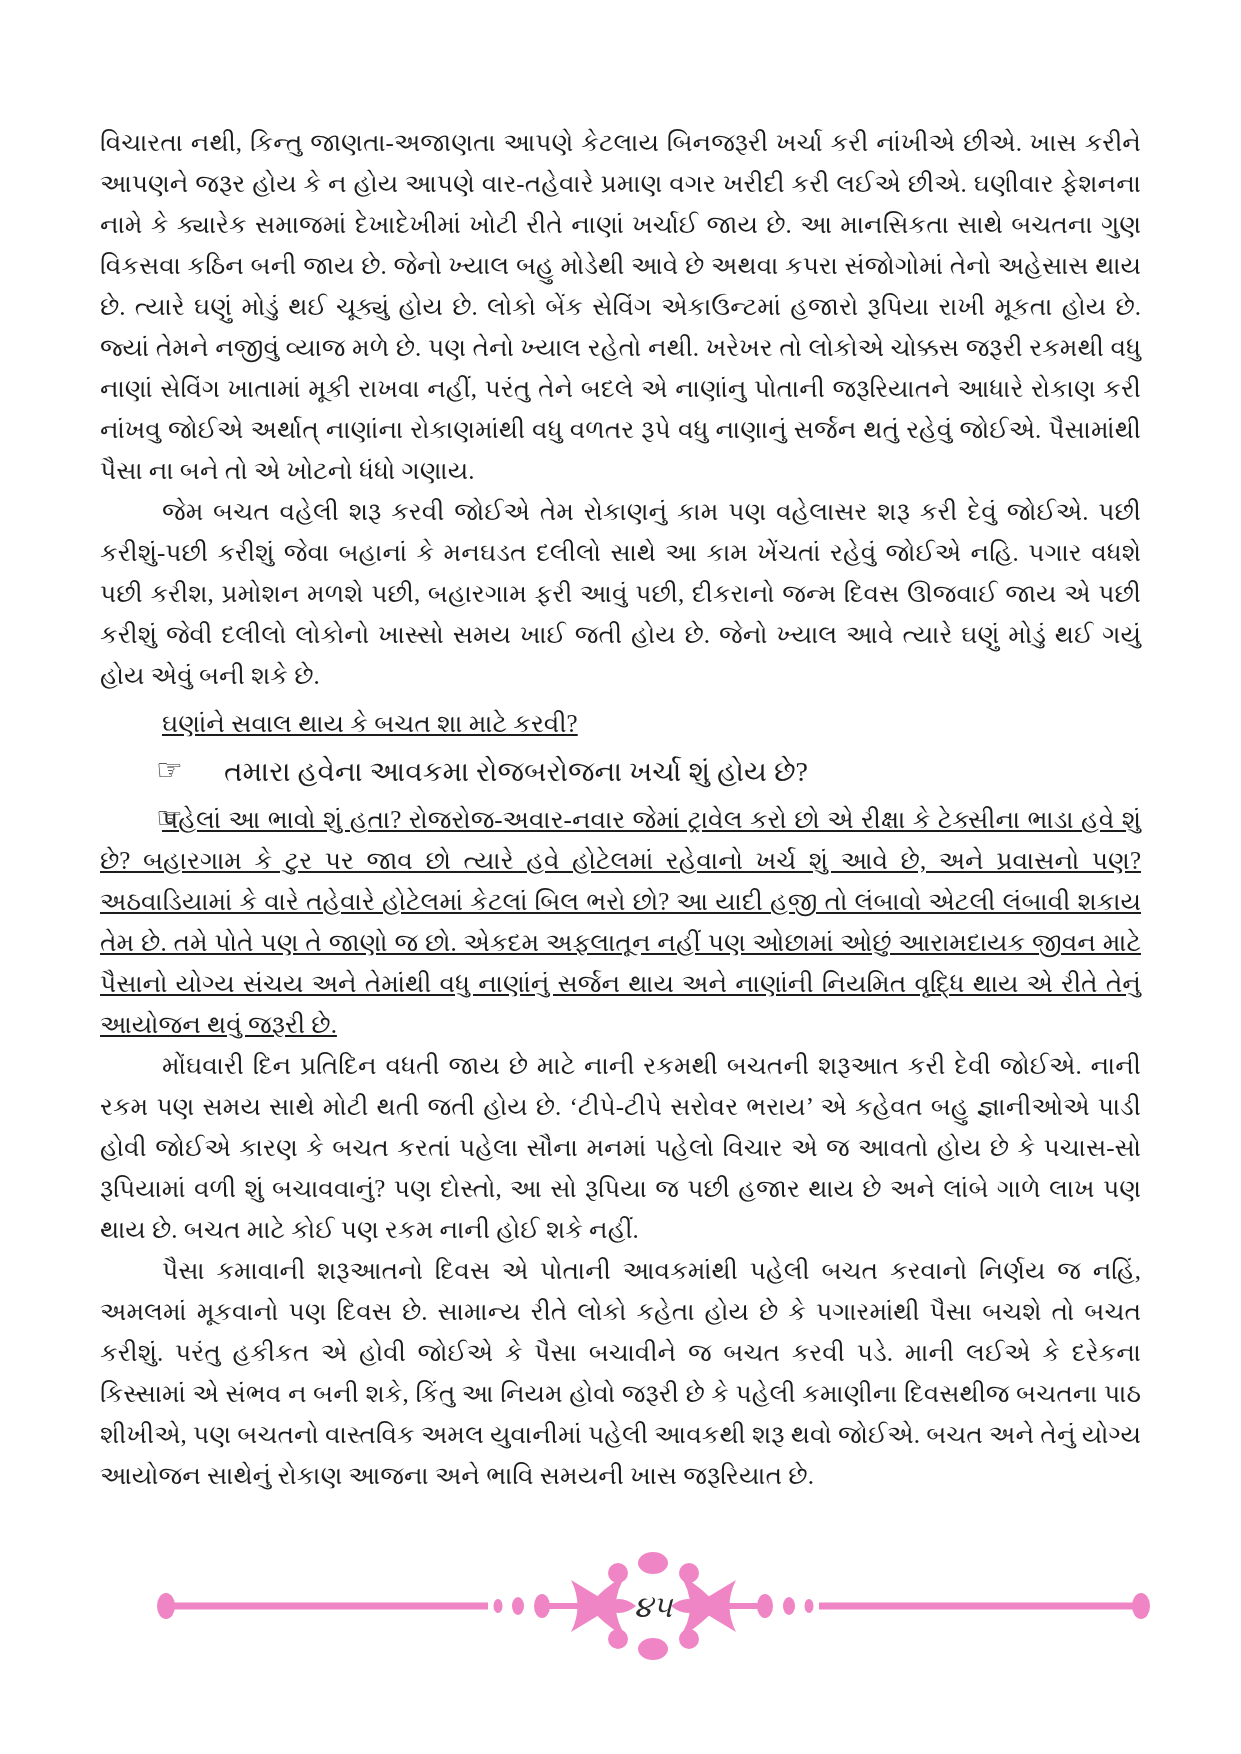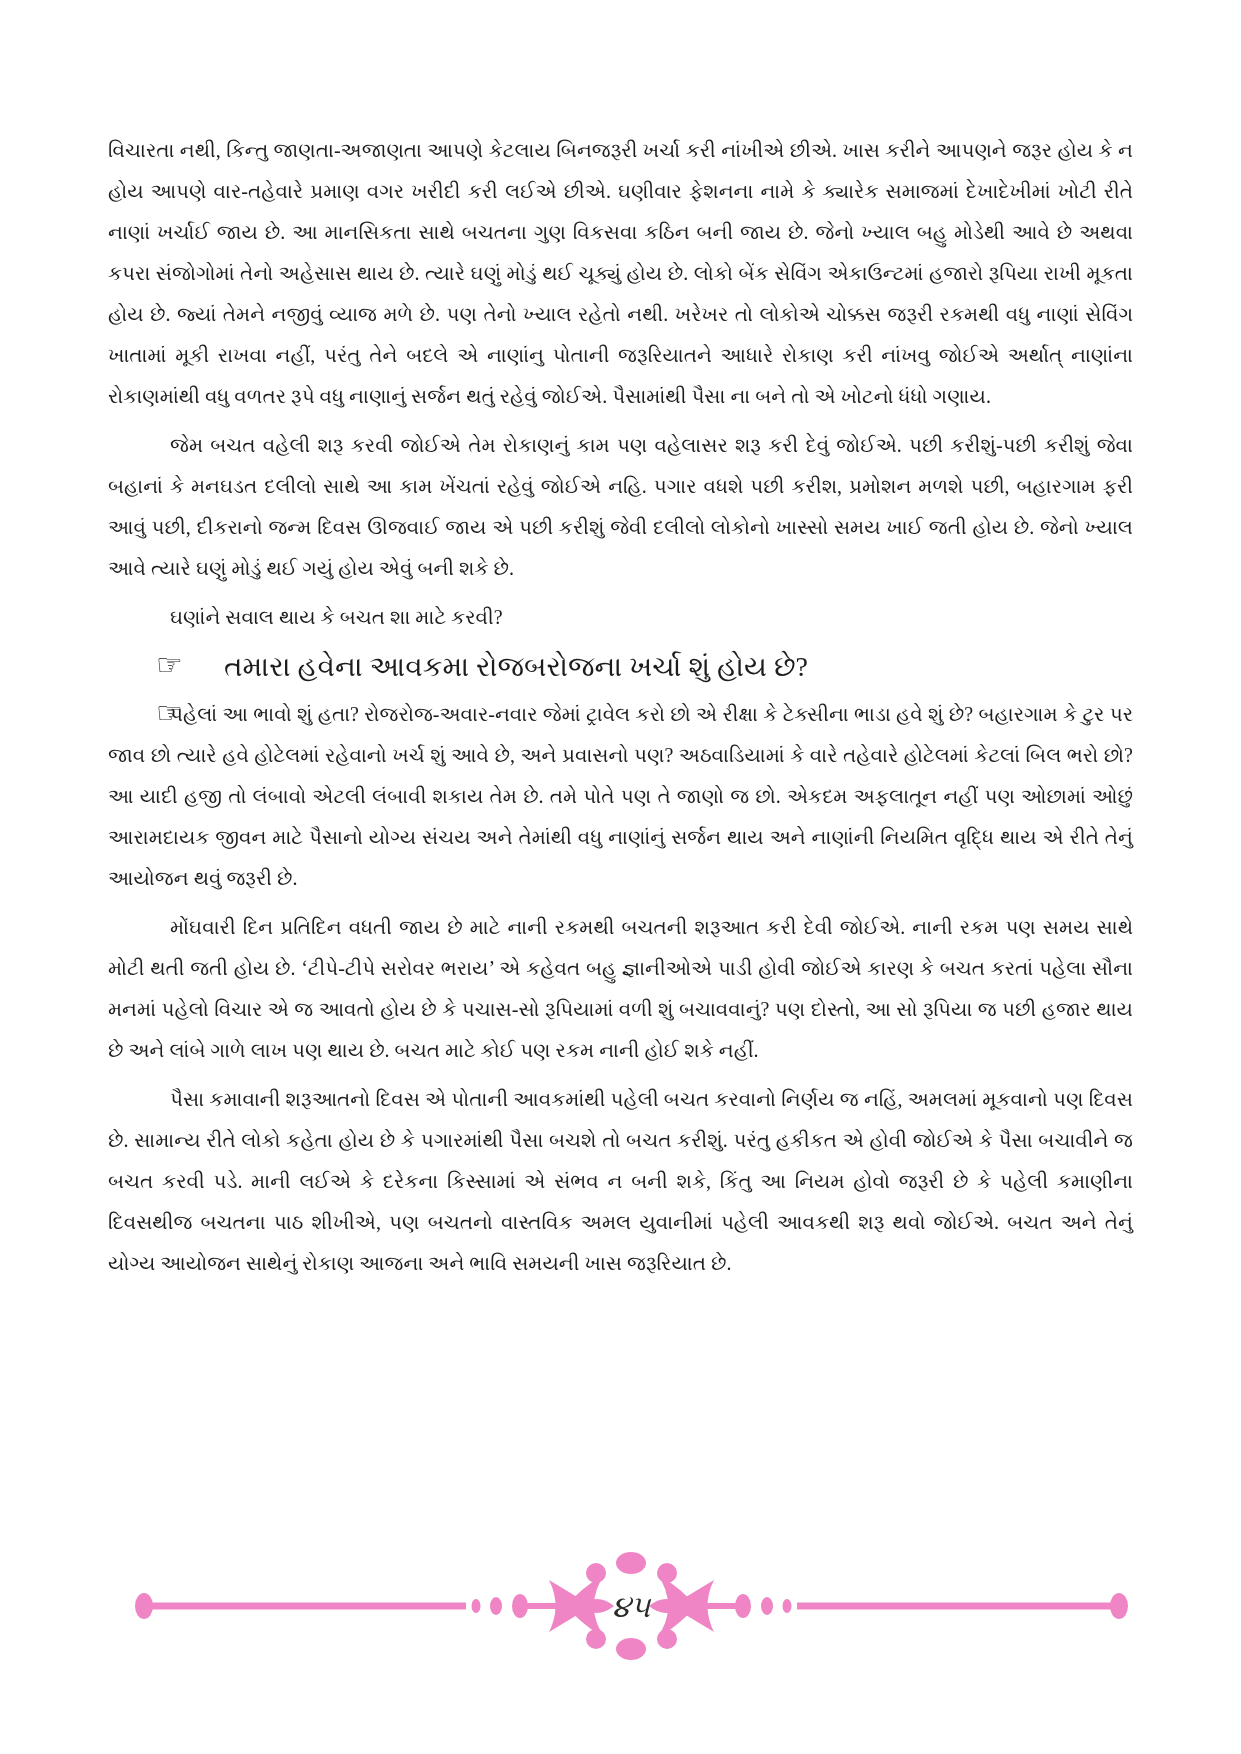--- a/index.html
+++ b/index.html
@@ -14,49 +14,50 @@
     position: relative;
     width: 1241px;
     height: 1754px;
     background: #ffffff;
     box-sizing: border-box;
     padding: 122px 100px 0 100px;
     font-family: "Liberation Serif", serif;
     color: #1c1c1c;
   }
   .text-block p {
-    margin: 8px;
-    font-size: 20px;
+    margin: 0;
+    font-size: 25px;
     line-height: 41px;
     text-align: justify;
   }
   .text-block p.indent {
     text-indent: 62px;
   }
   .text-block p.spaced {
     margin-top: 7px;
+    text-decoration: underline;
   }
   .bullet {
     position: relative;
     margin-top: 7px;
     padding-left: 124px;
     font-size: 28px;
     line-height: 41px;
     text-align: left;
   }
   .bullet .hand {
     position: absolute;
     left: 56px;
     top: -2px;
     font-size: 30px;
     color: #222222;
   }
   .divider-wrap {
     position: absolute;
-    left: 134px;
+    left: 156px;
     top: 1548px;
     width: 995px;
     height: 116px;
     text-decoration: underline;
   }
   .page-num-text {
     font-family: "DejaVu Serif", serif;
     font-size: 30px;
     font-style: italic;
     fill: #2b2b2b;

